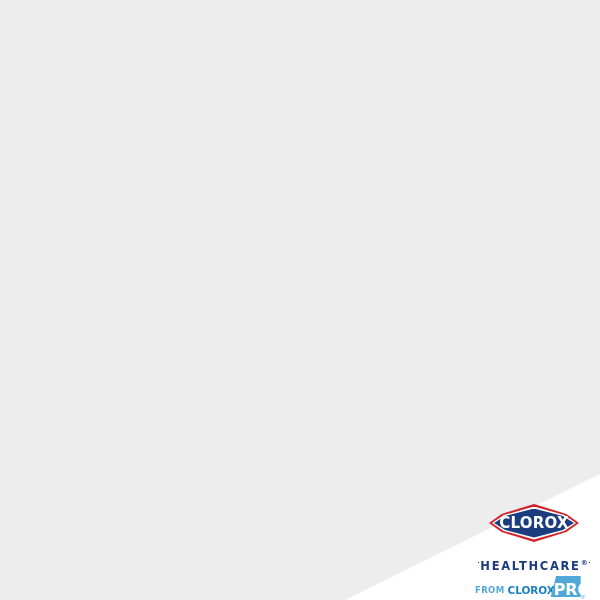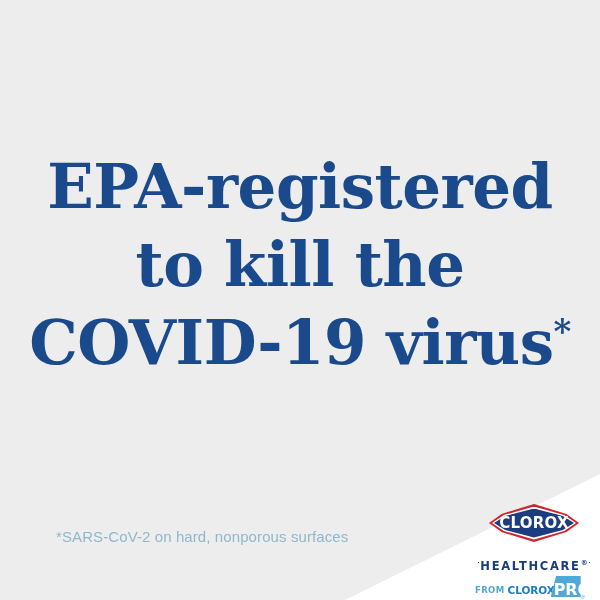--- a/index.html
+++ b/index.html
@@ -214,27 +214,21 @@
     font-size: 6px;
   }
 </style>
 </head>
 <body>
 
 <div id="poster">
 
   <div id="corner-panel"></div>
 
-  <div id="headline">
-    <span class="hl-line">EPA-registered</span>
-    <span class="hl-line">to kill the</span>
-    <span class="hl-line"><span>COVID-19 virus</span><span class="asterisk">*</span></span>
-  </div>
-
-  <div id="footnote">*SARS-CoV-2 on hard, nonporous surfaces</div>
+
 
   <div id="logo-lockup">
 
     <div class="diamond-wrap">
       <div class="diamond-outer"></div>
       <div class="diamond-mid"></div>
       <div class="diamond-inner"></div>
       <div class="diamond-word">CLOROX</div>
     </div>
 

